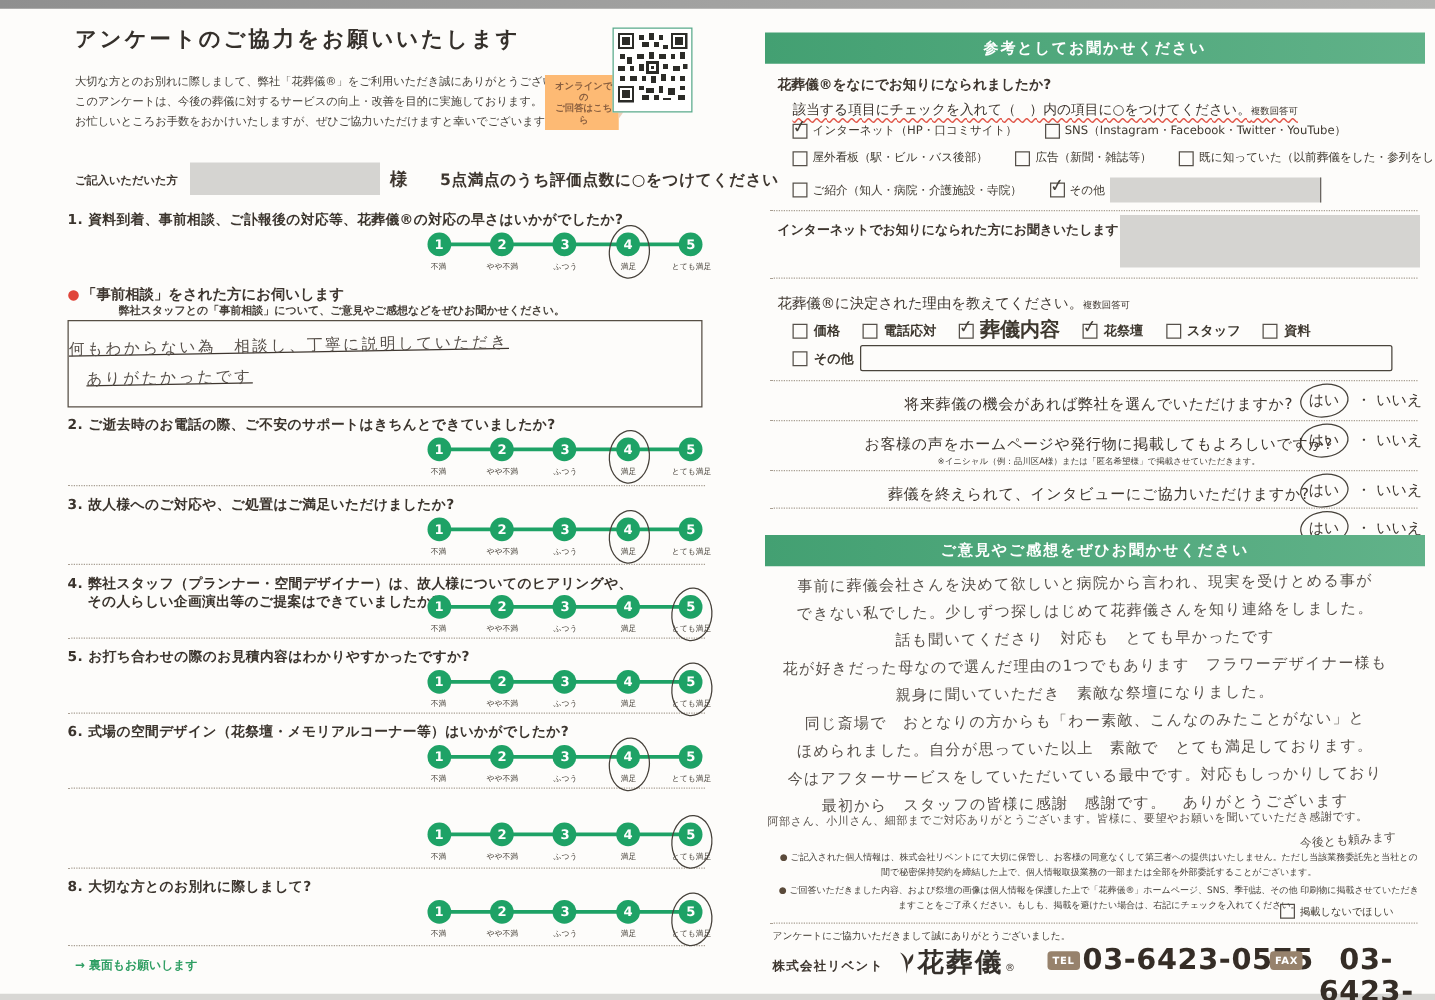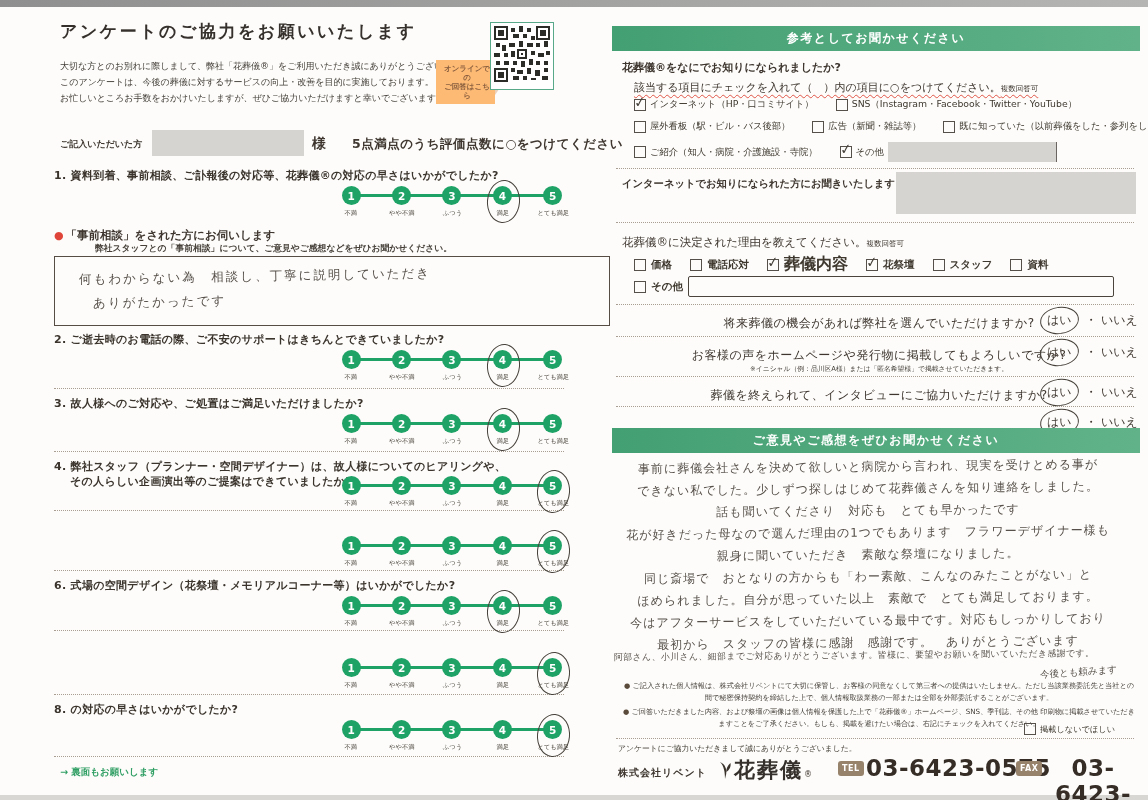--- a/index.html
+++ b/index.html
@@ -42,21 +42,21 @@
   .sc-item{position:relative;width:50.4px;display:flex;flex-direction:column;align-items:center;}
   .sc-circle{width:19px;height:19px;border-radius:50%;background:#1ea266;color:#fff;
     font-size:10.5px;font-weight:bold;display:flex;align-items:center;justify-content:center;z-index:1;}
   .sc-label{font-size:6.8px;color:#4a443c;margin-top:3px;white-space:nowrap;transform:scale(.92);}
   .sc-ellipse{position:absolute;top:-6px;left:50%;width:31px;height:41px;margin-left:-15.5px;
     border:1.7px solid #46413a;border-radius:50%;transform:rotate(5deg);z-index:2;}
 
   .red-dot{color:#e0453a;font-size:11px;margin-right:2px;}
   .pre-h{font-size:11.5px;font-weight:bold;}
   .pre-sub{font-size:8.8px;font-weight:bold;color:#453f38;}
-  .comment-box{border:1.6px solid #564e44;width:506px;height:56px;padding:6px 24px;}
+  .comment-box{border:1.6px solid #564e44;width:506px;height:56px;padding:6px 0;text-decoration:underline;}
 
   .hw{font-family:"DejaVu Sans",sans-serif;color:#57504a;}
   .hw-l{font-size:12.5px;letter-spacing:2px;transform:rotate(-1deg);line-height:24px;white-space:nowrap;}
   .hw-r{font-size:12px;letter-spacing:1px;line-height:22px;white-space:nowrap;transform:rotate(-0.6deg);transform-origin:0 0;}
 
   .back-note{color:#2f9e63;font-size:9.5px;font-weight:bold;}
 
   .banner{background:linear-gradient(90deg,#43a072,#61b289);color:#fff;font-weight:bold;
     font-size:12px;letter-spacing:1.5px;padding:4px 12px;width:504px;}
 
@@ -291,20 +291,23 @@
         <div class="sc-label">満足</div>
       </div>
       <div class="sc-item">
         <div class="sc-circle">5</div>
         <div class="sc-label">とても満足</div>
         <div class="sc-ellipse"></div>
       </div>
     </div>
   <div class="abs sep" style="top:496px;"></div>
 
+  <div class="abs q" style="top:504px;left:16px;">
+    <span>5.</span> <span>お打ち合わせの際のお見積内容はわかりやすかったですか?</span>
+  </div>
   <div class="scale" style="top:522px;left:288px;">
       <div class="sc-item">
         <div class="sc-circle">1</div>
         <div class="sc-label">不満</div>
       </div>
       <div class="sc-item">
         <div class="sc-circle">2</div>
         <div class="sc-label">やや不満</div>
       </div>
       <div class="sc-item">
@@ -370,21 +373,21 @@
       </div>
       <div class="sc-item">
         <div class="sc-circle">5</div>
         <div class="sc-label">とても満足</div>
         <div class="sc-ellipse"></div>
       </div>
     </div>
   <div class="abs sep" style="top:680px;"></div>
 
   <div class="abs q" style="top:688px;left:16px;">
-    <span>8.</span> <span>の対応の早さはいかがでしたか?</span>
+    <span>8.</span> <span>大切な方とのお別れに際しまして?</span>
   </div>
   <div class="scale" style="top:706px;left:288px;">
       <div class="sc-item">
         <div class="sc-circle">1</div>
         <div class="sc-label">不満</div>
       </div>
       <div class="sc-item">
         <div class="sc-circle">2</div>
         <div class="sc-label">やや不満</div>
       </div>

